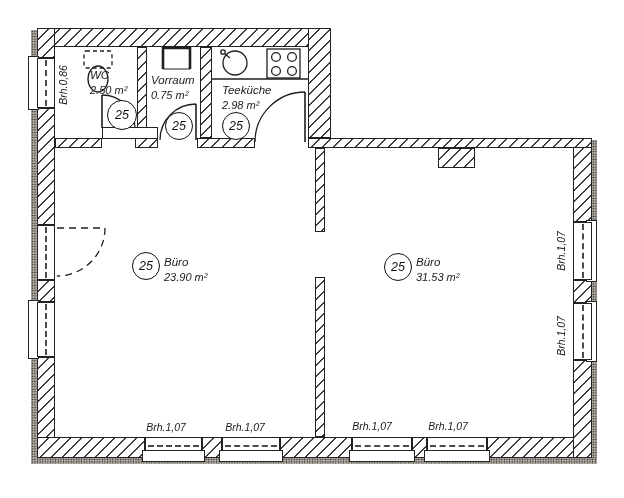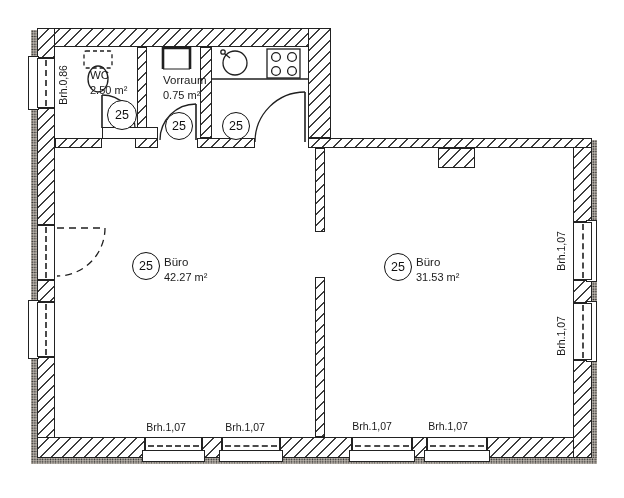--- a/index.html
+++ b/index.html
@@ -1,17 +1,17 @@
 <!DOCTYPE html>
 <html><head>
 <meta charset="utf-8">
 <style>
   html,body{margin:0;padding:0;background:#fff;}
   .canvas{position:relative;width:624px;height:498px;background:#fff;overflow:hidden;
-          font-family:"Liberation Sans", sans-serif;color:#1a1a1a;}
+          font-family:"Liberation Sans", sans-serif;color:#1a1a1a;font-style:italic;}
   .wall{position:absolute;box-sizing:border-box;background-color:#fff;
         background-image:repeating-linear-gradient(135deg, rgba(0,0,0,0) 0, rgba(0,0,0,0) 6.5px, #3d3d3d 6.5px, #3d3d3d 7.8px);
         border:1.4px solid #222;}
   .stipple{position:absolute;background-color:#b7b1a9;
         background-image:radial-gradient(#1f1f1f 0.7px, rgba(0,0,0,0) 0.95px);
         background-size:2.6px 2.6px;}
   .window{position:absolute;box-sizing:border-box;background:#fff;border:1px solid #222;}
   .glass-h{position:absolute;border-top:2px dashed #4a4a4a;height:0;}
   .glass-v{position:absolute;border-left:2px dashed #4a4a4a;width:0;}
   .sill{position:absolute;box-sizing:border-box;background:#fff;border:1px solid #222;}
@@ -140,32 +140,36 @@
       </g>
     </g>
   </svg>
 
   <div class="room-label" style="left:90px;top:68px;">
     <div class="room-name">WC</div>
     <div class="room-area">2.50 m²</div>
   </div>
   <div class="num-circle" style="left:107px;top:100px;width:30px;height:30px;">25</div>
 
-  <div class="room-label" style="left:163px;top:73px;">
+  <div class="room-label" style="left:151px;top:73px;">
     <div class="room-name">Vorraum</div>
     <div class="room-area">0.75 m²</div>
   </div>
   <div class="num-circle" style="left:165px;top:112px;width:28px;height:28px;">25</div>
 
+  <div class="room-label" style="left:222px;top:83px;">
+    <div class="room-name">Teeküche</div>
+    <div class="room-area">2.98 m²</div>
+  </div>
   <div class="num-circle" style="left:222px;top:112px;width:28px;height:28px;">25</div>
 
   <div class="num-circle" style="left:132px;top:252px;width:28px;height:28px;">25</div>
   <div class="room-label" style="left:164px;top:255px;">
     <div class="room-name">Büro</div>
-    <div class="room-area">42.27 m²</div>
+    <div class="room-area">23.90 m²</div>
   </div>
 
   <div class="num-circle" style="left:384px;top:253px;width:28px;height:28px;">25</div>
   <div class="room-label" style="left:416px;top:255px;">
     <div class="room-name">Büro</div>
     <div class="room-area">31.53 m²</div>
   </div>
 
   <div class="wlabel v" style="left:33px;top:79px;width:60px;">Brh.0,86</div>
   <div class="wlabel v" style="left:531px;top:245px;width:60px;">Brh.1,07</div>

